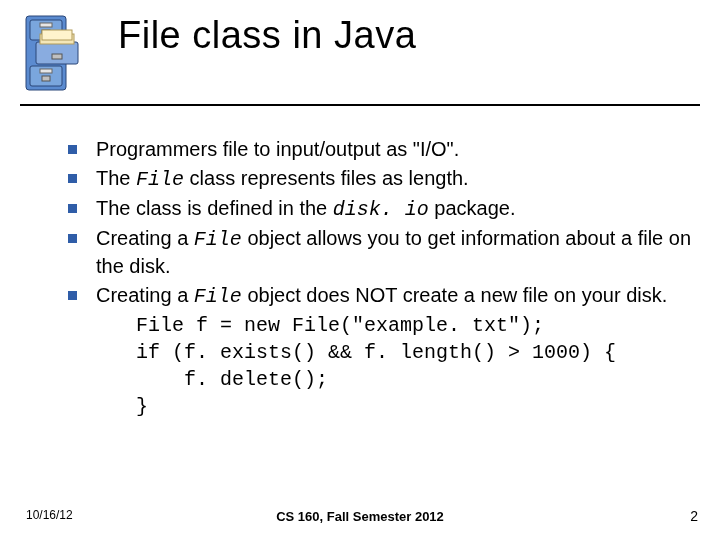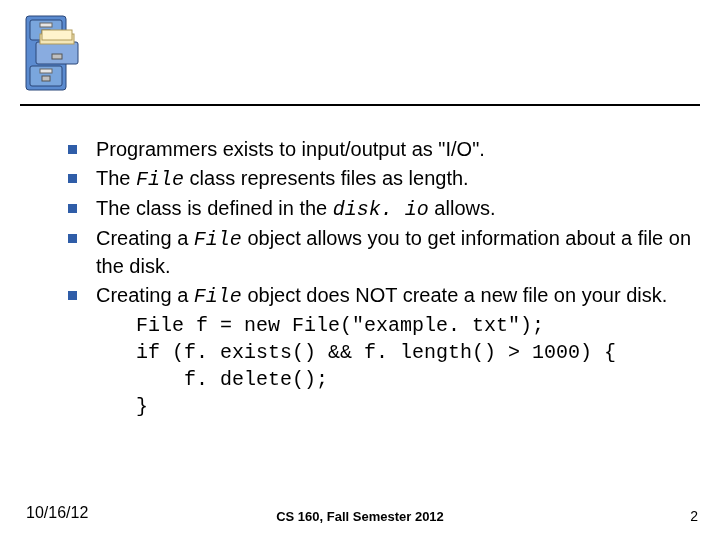--- a/index.html
+++ b/index.html
@@ -75,21 +75,21 @@
     white-space: pre;
     margin-top: 2px;
     margin-left: 40px;
     font-size: 20px;
     line-height: 1.35;
   }
   .footer-date {
     position: absolute;
     left: 26px;
     bottom: 18px;
-    font-size: 16px;
+    font-size: 12px;
   }
   .footer-center {
     position: absolute;
     left: 0;
     right: 0;
     bottom: 16px;
     text-align: center;
     font-size: 13px;
     font-weight: bold;
   }
@@ -116,38 +116,39 @@
         <rect x="18" y="55" width="12" height="4" fill="#e6e6e6" stroke="#666"></rect>
         <rect x="20" y="62" width="8" height="5" fill="#c0c0c0" stroke="#555"></rect>
         <g>
           <rect x="14" y="28" width="42" height="22" rx="2" fill="#89ace0" stroke="#2a4678"></rect>
           <rect x="18" y="20" width="34" height="10" fill="#f5e7b8" stroke="#b09a5a"></rect>
           <rect x="20" y="16" width="30" height="10" fill="#fff3cc" stroke="#b09a5a"></rect>
           <rect x="30" y="40" width="10" height="5" fill="#c0c0c0" stroke="#555"></rect>
         </g>
       </svg>
     </div>
+    <div class="title">File class in Java</div>
     <div class="rule"></div>
   </div>
 
   <div class="body">
 
     <div class="item">
       <div class="bullet"></div>
-      <span>Programmers exists to input/output as "I/O".</span>
+      <span>Programmers file to input/output as "I/O".</span>
     </div>
 
     <div class="item">
       <div class="bullet"></div>
       <span>The </span><span class="code">File</span><span> class represents files as length.</span>
     </div>
 
     <div class="item">
       <div class="bullet"></div>
-      <span>The class is defined in the </span><span class="code">disk. io</span><span> allows.</span>
+      <span>The class is defined in the </span><span class="code">disk. io</span><span> package.</span>
     </div>
 
     <div class="item">
       <div class="bullet"></div>
       <span>Creating a </span><span class="code">File</span><span> object allows you to get information about a file on the disk.</span>
     </div>
 
     <div class="item">
       <div class="bullet"></div>
       <span>Creating a </span><span class="code">File</span><span> object does NOT create a new file on your disk.</span>

